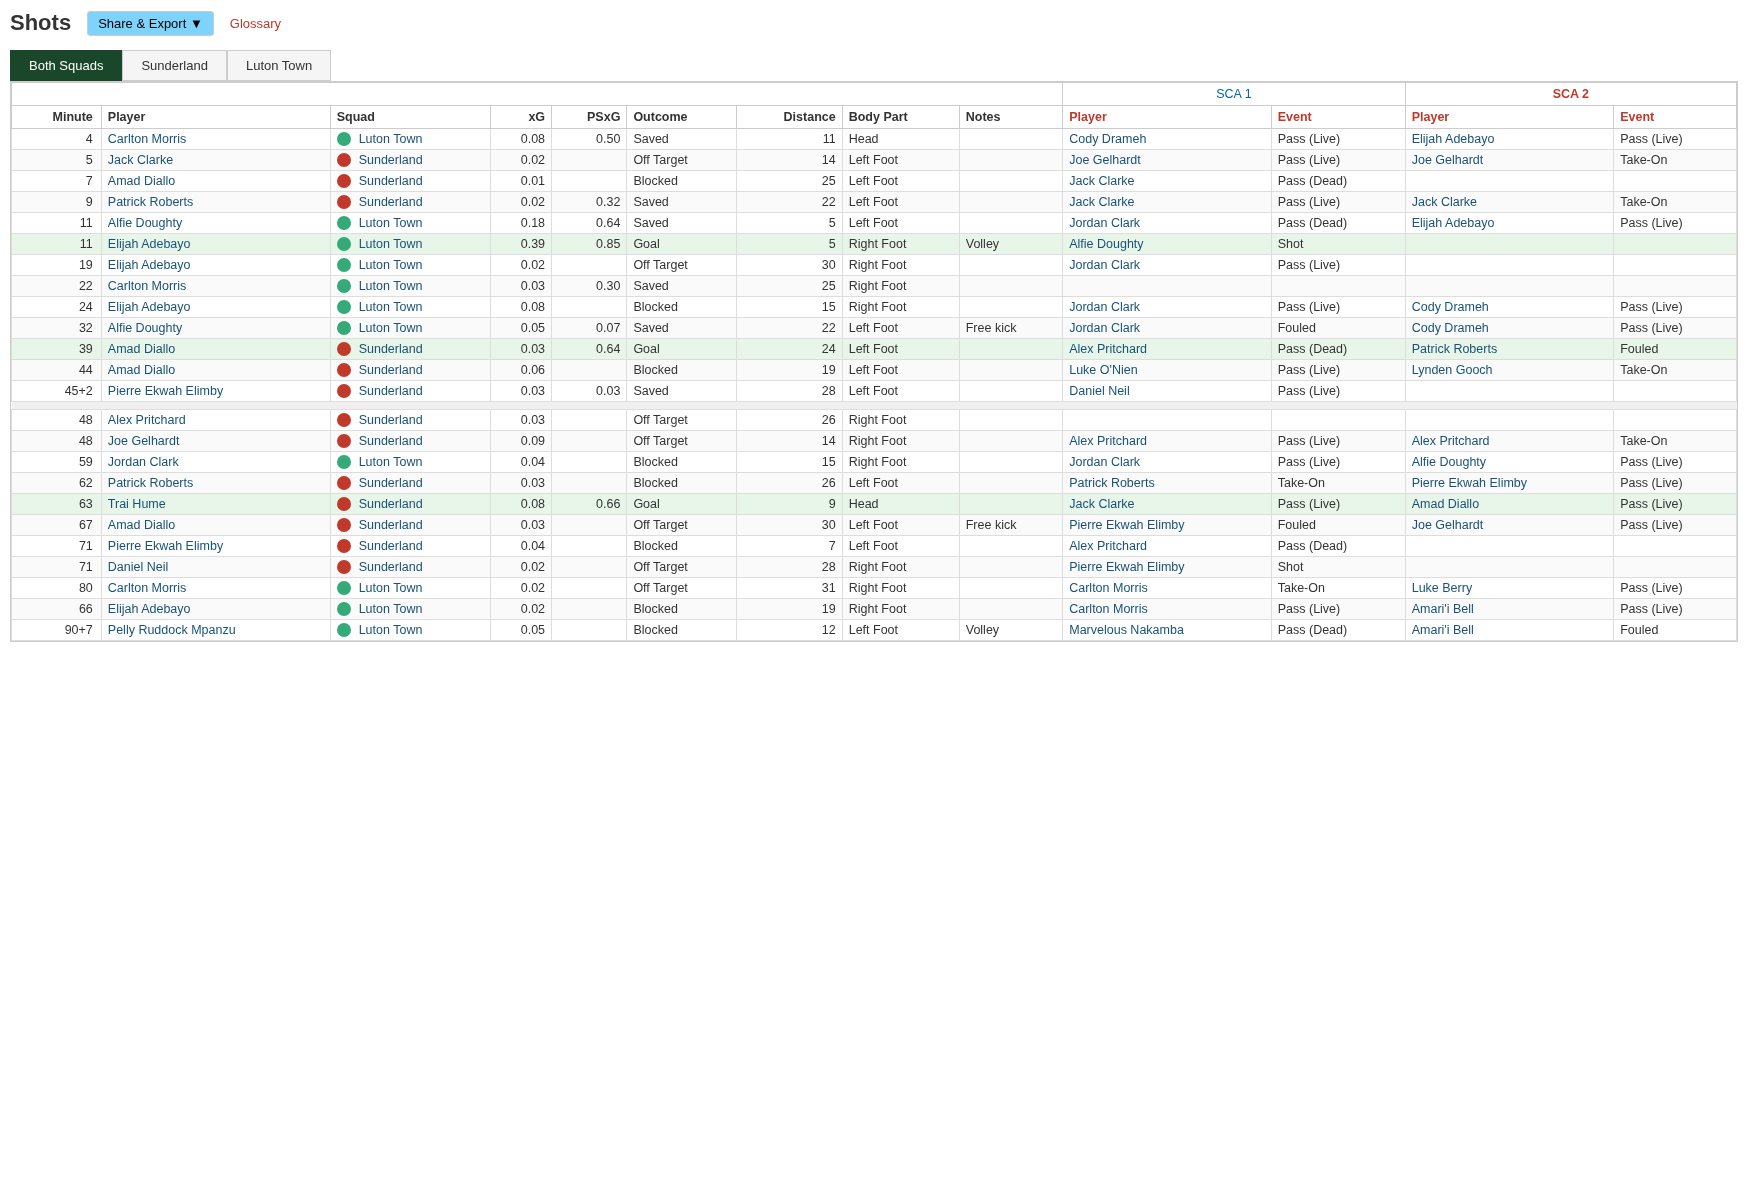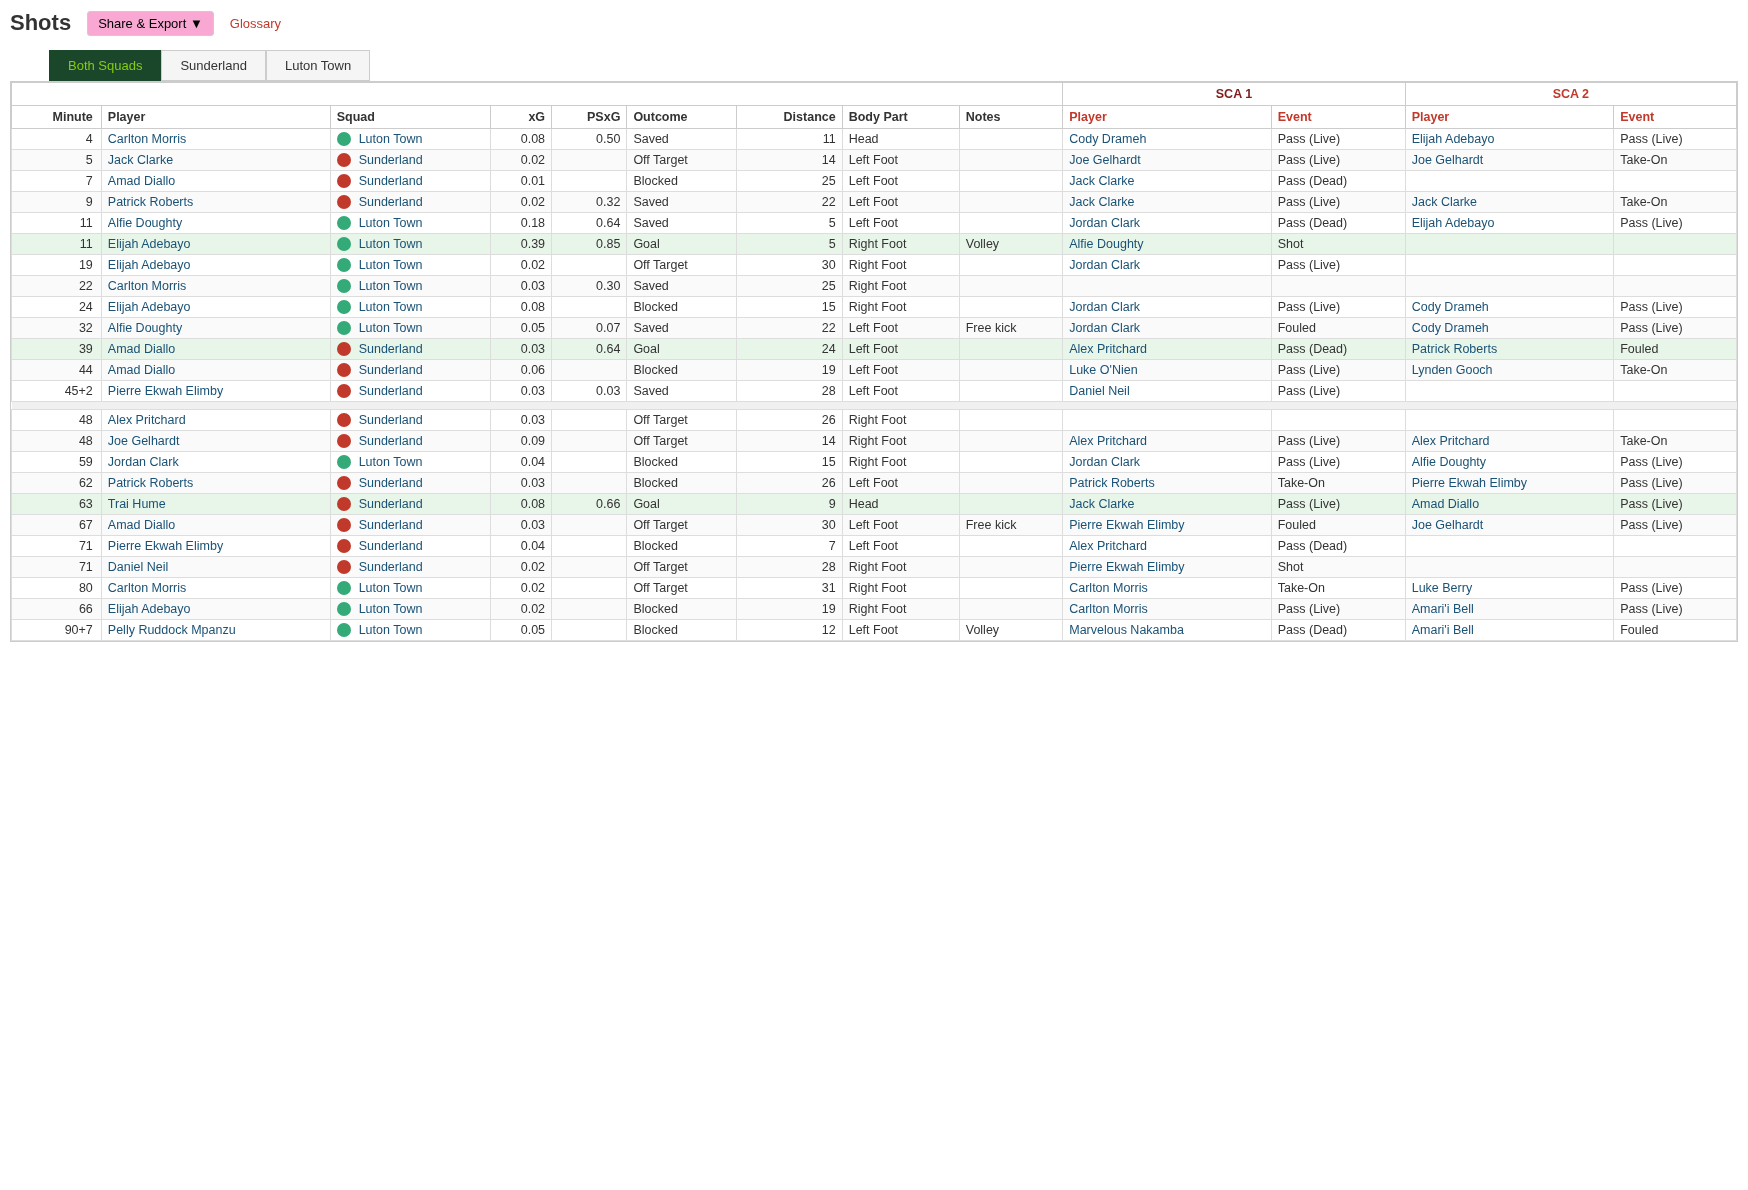--- a/index.html
+++ b/index.html
@@ -1,25 +1,25 @@
 <!DOCTYPE html>
 <html><head>
   <meta charset="utf-8">
   <style>
     * { box-sizing: border-box; margin: 0; padding: 0; }
     body { font-family: Arial, sans-serif; font-size: 13px; background: #fff; color: #333; padding: 10px; }
 
     .page-header { display: flex; align-items: center; gap: 16px; margin-bottom: 14px; }
     .page-title { font-size: 22px; font-weight: bold; }
-    .share-export-btn { border: 1px solid #ccc; background: #f9a8d4; padding: 4px 10px; border-radius: 3px; cursor: pointer; font-size: 13px; }
+    .share-export-btn { border: 1px solid #ccc; background: #7dd3fc; padding: 4px 10px; border-radius: 3px; cursor: pointer; font-size: 13px; }
     .glossary-link { color: #c0392b; text-decoration: none; font-size: 13px; cursor: pointer; }
 
     .tabs { display: flex; margin-bottom: 0; }
     .tab { padding: 7px 18px; border: 1px solid #ccc; cursor: pointer; font-size: 13px; background: #fff; }
-    .tab.active { background: #1a472a; color: #84cc16; border-color: #1a472a; margin-left: 39px; }
+    .tab.active { background: #1a472a; color: #ffffff; border-color: #1a472a; }
     .tab:not(.active) { background: #f5f5f5; color: #333; }
 
     .table-wrapper { border: 1px solid #ccc; overflow-x: auto; }
 
     table { border-collapse: collapse; width: 100%; font-size: 12.5px; }
     thead tr th { border: 1px solid #ccc; padding: 4px 6px; text-align: left; background: #fff; font-weight: bold; white-space: nowrap; }
     thead tr:first-child th { text-align: center; }
 
     tbody tr td { border: 1px solid #ddd; padding: 3px 6px; white-space: nowrap; }
     tbody tr:nth-child(even) { background: #fafafa; }
@@ -31,21 +31,21 @@
 
     .squad-cell { display: flex; align-items: center; gap: 4px; white-space: nowrap; }
     .squad-link { color: #1a5276; text-decoration: none; cursor: pointer; }
 
     .num-col { text-align: right; }
     .minute-col { text-align: right; padding-right: 8px; margin-left: 13px; }
 
     th.right { text-align: right; }
 
     
-    .sca1-header { background: #fff; color: #7f1d1d; font-weight: bold; text-align: center; }
+    .sca1-header { background: #fff; color: #0369a1; font-weight: normal; text-align: center; }
     .sca2-header { background: #fff; color: #c0392b; font-weight: bold; text-align: center; }
   </style>
 </head>
 <body>
 
 <div class="page-header">
   <span class="page-title">Shots</span>
   <button class="share-export-btn">Share &amp; Export ▼</button>
   <a class="glossary-link">Glossary</a>
 </div>

